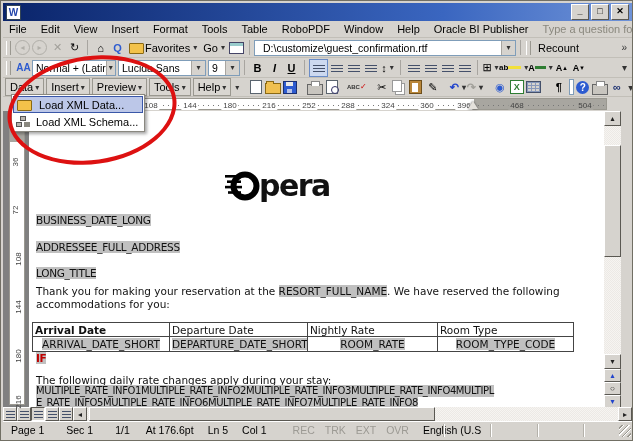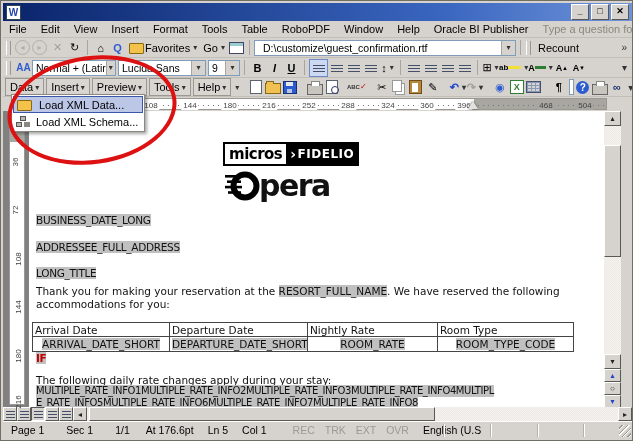--- a/index.html
+++ b/index.html
@@ -348,55 +348,48 @@
       <div class="ticks"></div>
       <span class="rnum" style="left:123px;">108</span>
       <span class="rnum" style="left:162px;">144</span>
       <span class="rnum" style="left:202px;">180</span>
       <span class="rnum" style="left:241px;">216</span>
       <span class="rnum" style="left:281px;">252</span>
       <span class="rnum" style="left:320px;">288</span>
       <span class="rnum" style="left:360px;">324</span>
       <span class="rnum" style="left:399px;">360</span>
       <span class="rnum" style="left:436px;">396</span>
-      <span class="rnum g" style="left:518px;">468</span>
+      <span class="rnum g" style="left:489px;">468</span>
       <span class="rnum g" style="left:557px;">504</span>
       <span class="imark"></span>
     </div>
   </div>
 
   <div class="abs docarea">
     <div class="page">
-      <div class="logos">
-        <span class="micros">micros</span>
-        <span class="fidelio">
-          <span class="arr">›</span>
-          <span>FIDELIO</span>
-        </span>
-      </div>
       <div class="opera">
         <svg width="38" height="38" viewBox="0 0 38 38">
           <rect x="0" y="8" width="16" height="2.6" fill="#000"></rect>
           <rect x="2" y="13.4" width="14" height="2.6" fill="#000"></rect>
           <rect x="0" y="18.8" width="17" height="2.6" fill="#000"></rect>
           <rect x="3" y="24.2" width="13" height="2.6" fill="#000"></rect>
           <circle cx="20" cy="19" r="11.5" fill="none" stroke="#000" stroke-width="6"></circle>
         </svg>
         <span>pera</span>
       </div>
       <span class="fld hl" style="top:103px;">BUSINESS_DATE_LONG</span>
       <span class="fld hl" style="top:130px;">ADDRESSEE_FULL_ADDRESS</span>
       <span class="fld hl" style="top:156px;">LONG_TITLE</span>
       <div class="para" style="top:174px;">
         <span>Thank you for making your reservation at the </span><span class="hl">RESORT_FULL_NAME</span><span>. We have reserved the following accommodations for you:</span>
       </div>
       <table class="rtbl">
         <tbody>
             <tr>
-          <td style="width:132px;">Arrival Date</td>
+          <td style="width:132px;font-weight:bold;">Arrival Date</td>
           <td style="width:133px;">Departure Date</td>
           <td style="width:125px;">Nightly Rate</td>
           <td style="width:131px;">Room Type</td>
         </tr>
         <tr class="vals">
           <td><span class="hl">ARRIVAL_DATE_SHORT</span></td>
           <td><span class="hl">DEPARTURE_DATE_SHORT</span></td>
           <td><span class="hl">ROOM_RATE</span></td>
           <td><span class="hl">ROOM_TYPE_CODE</span></td>
         </tr>

